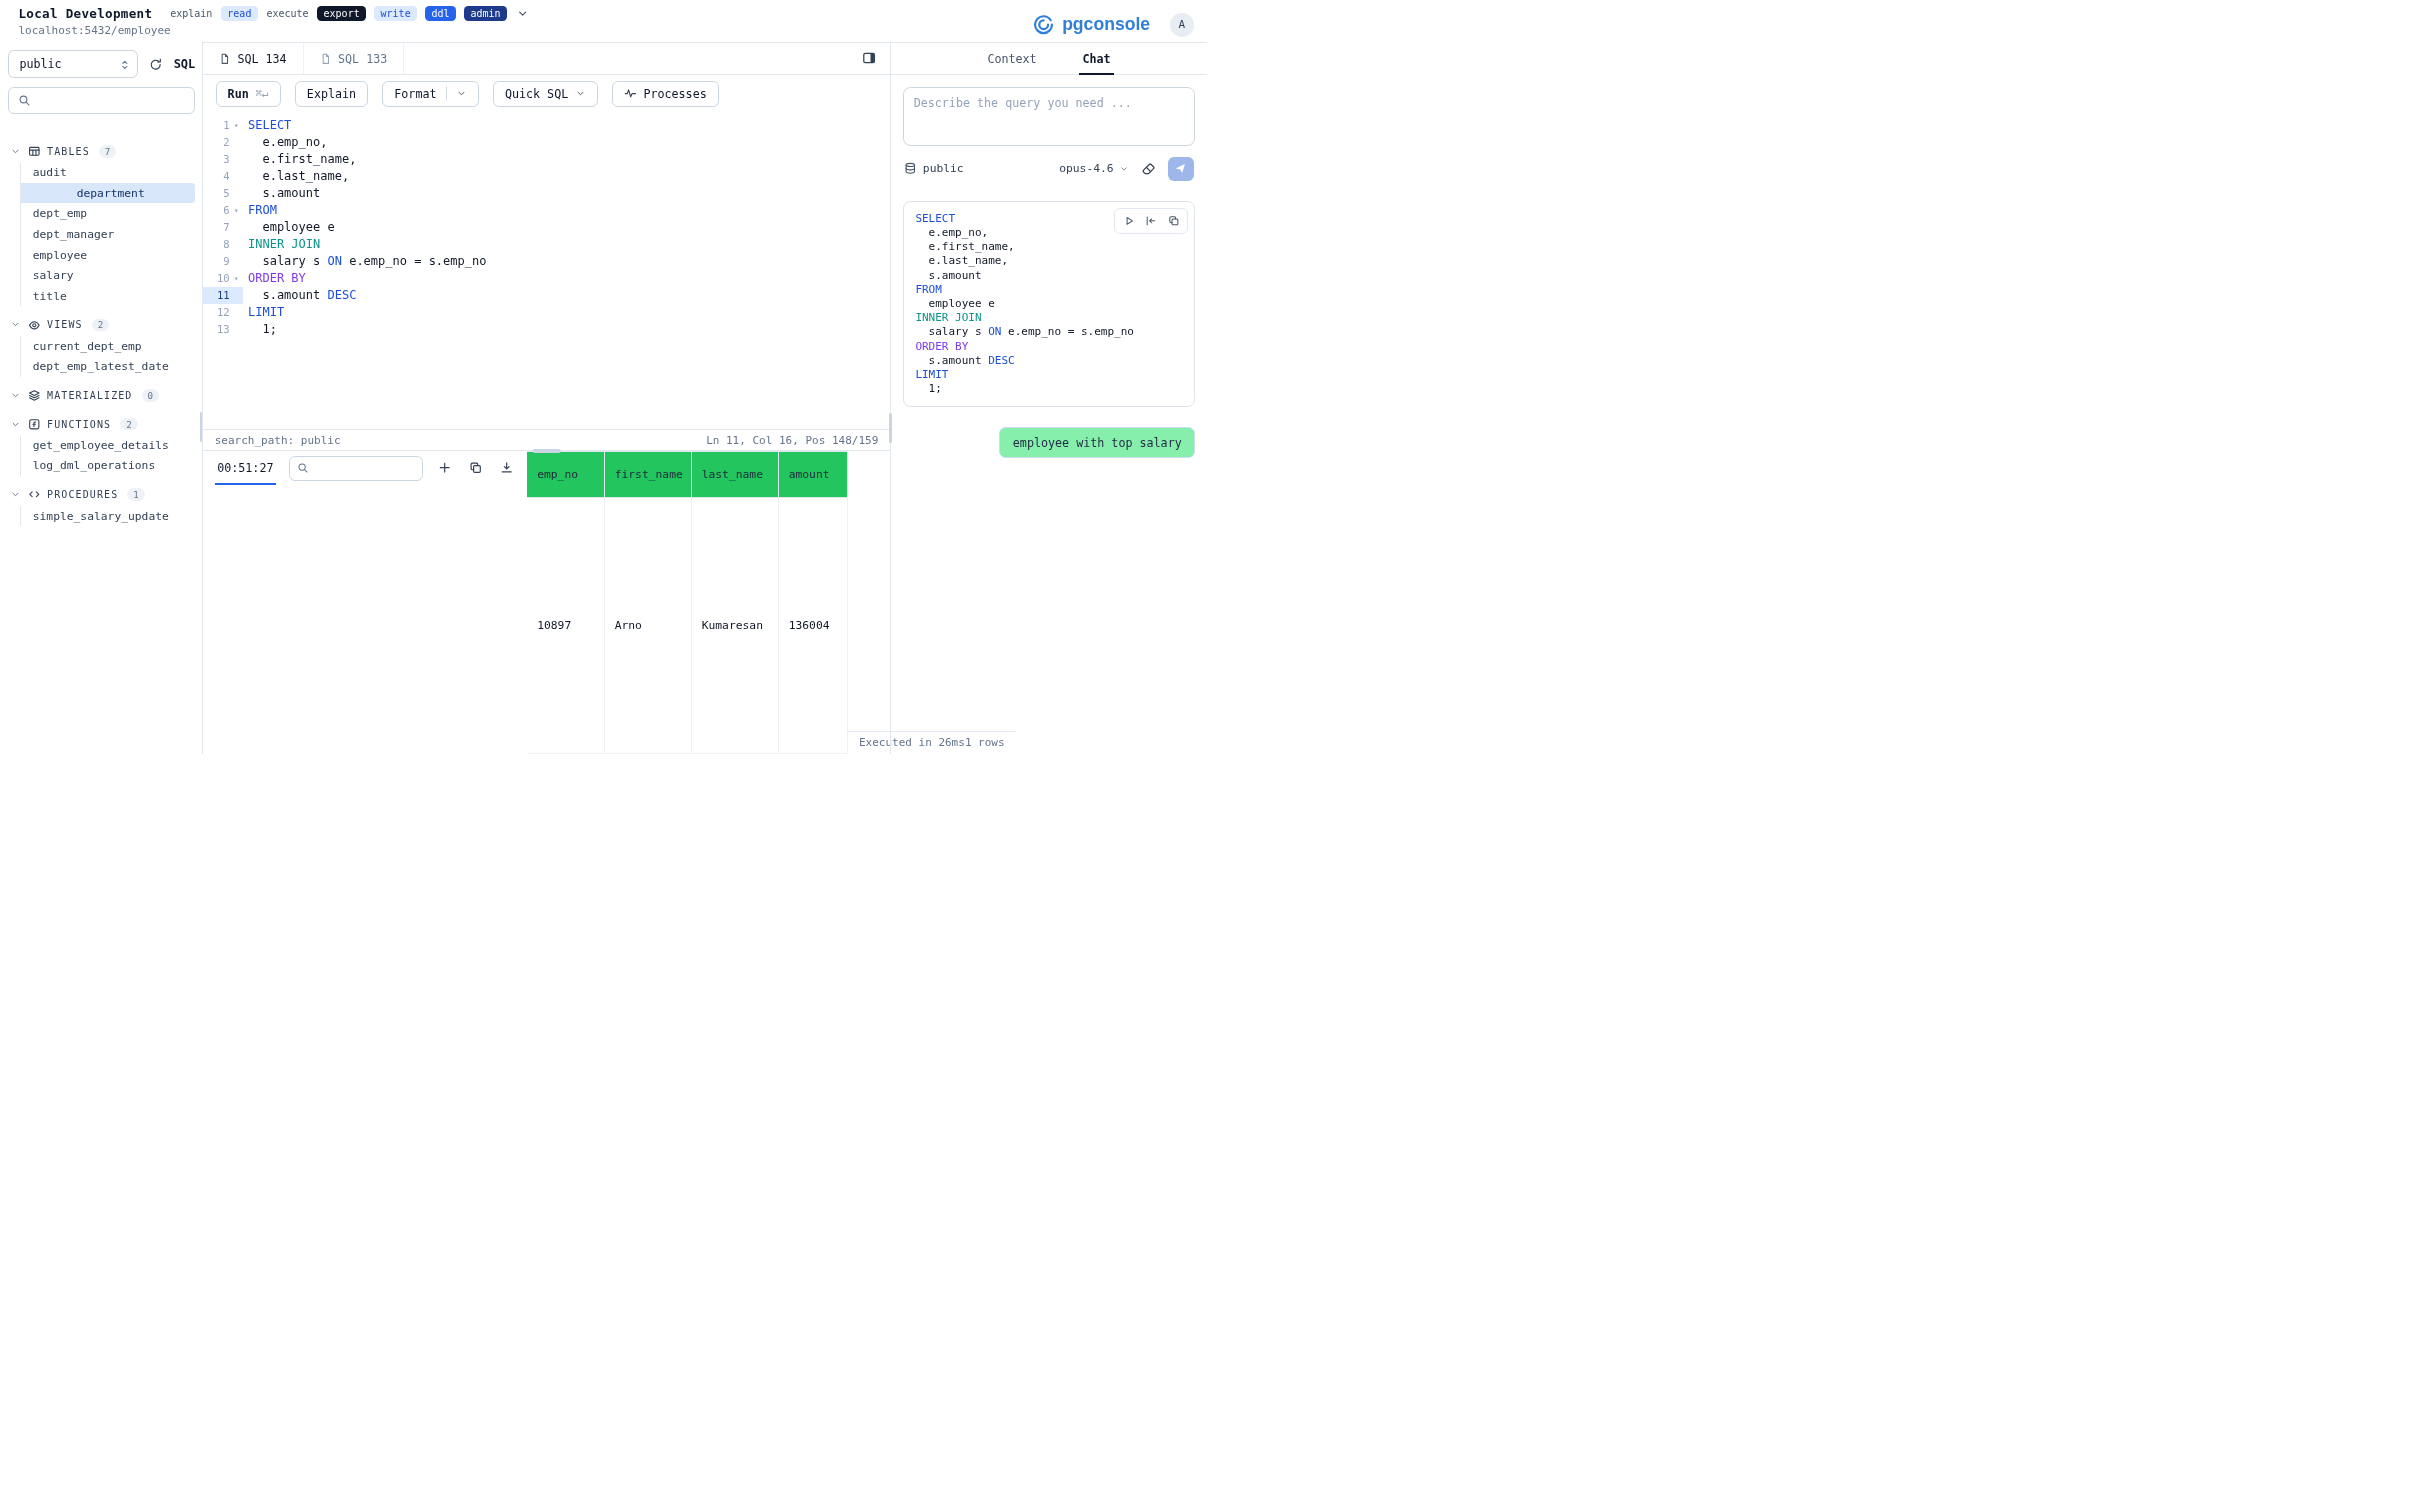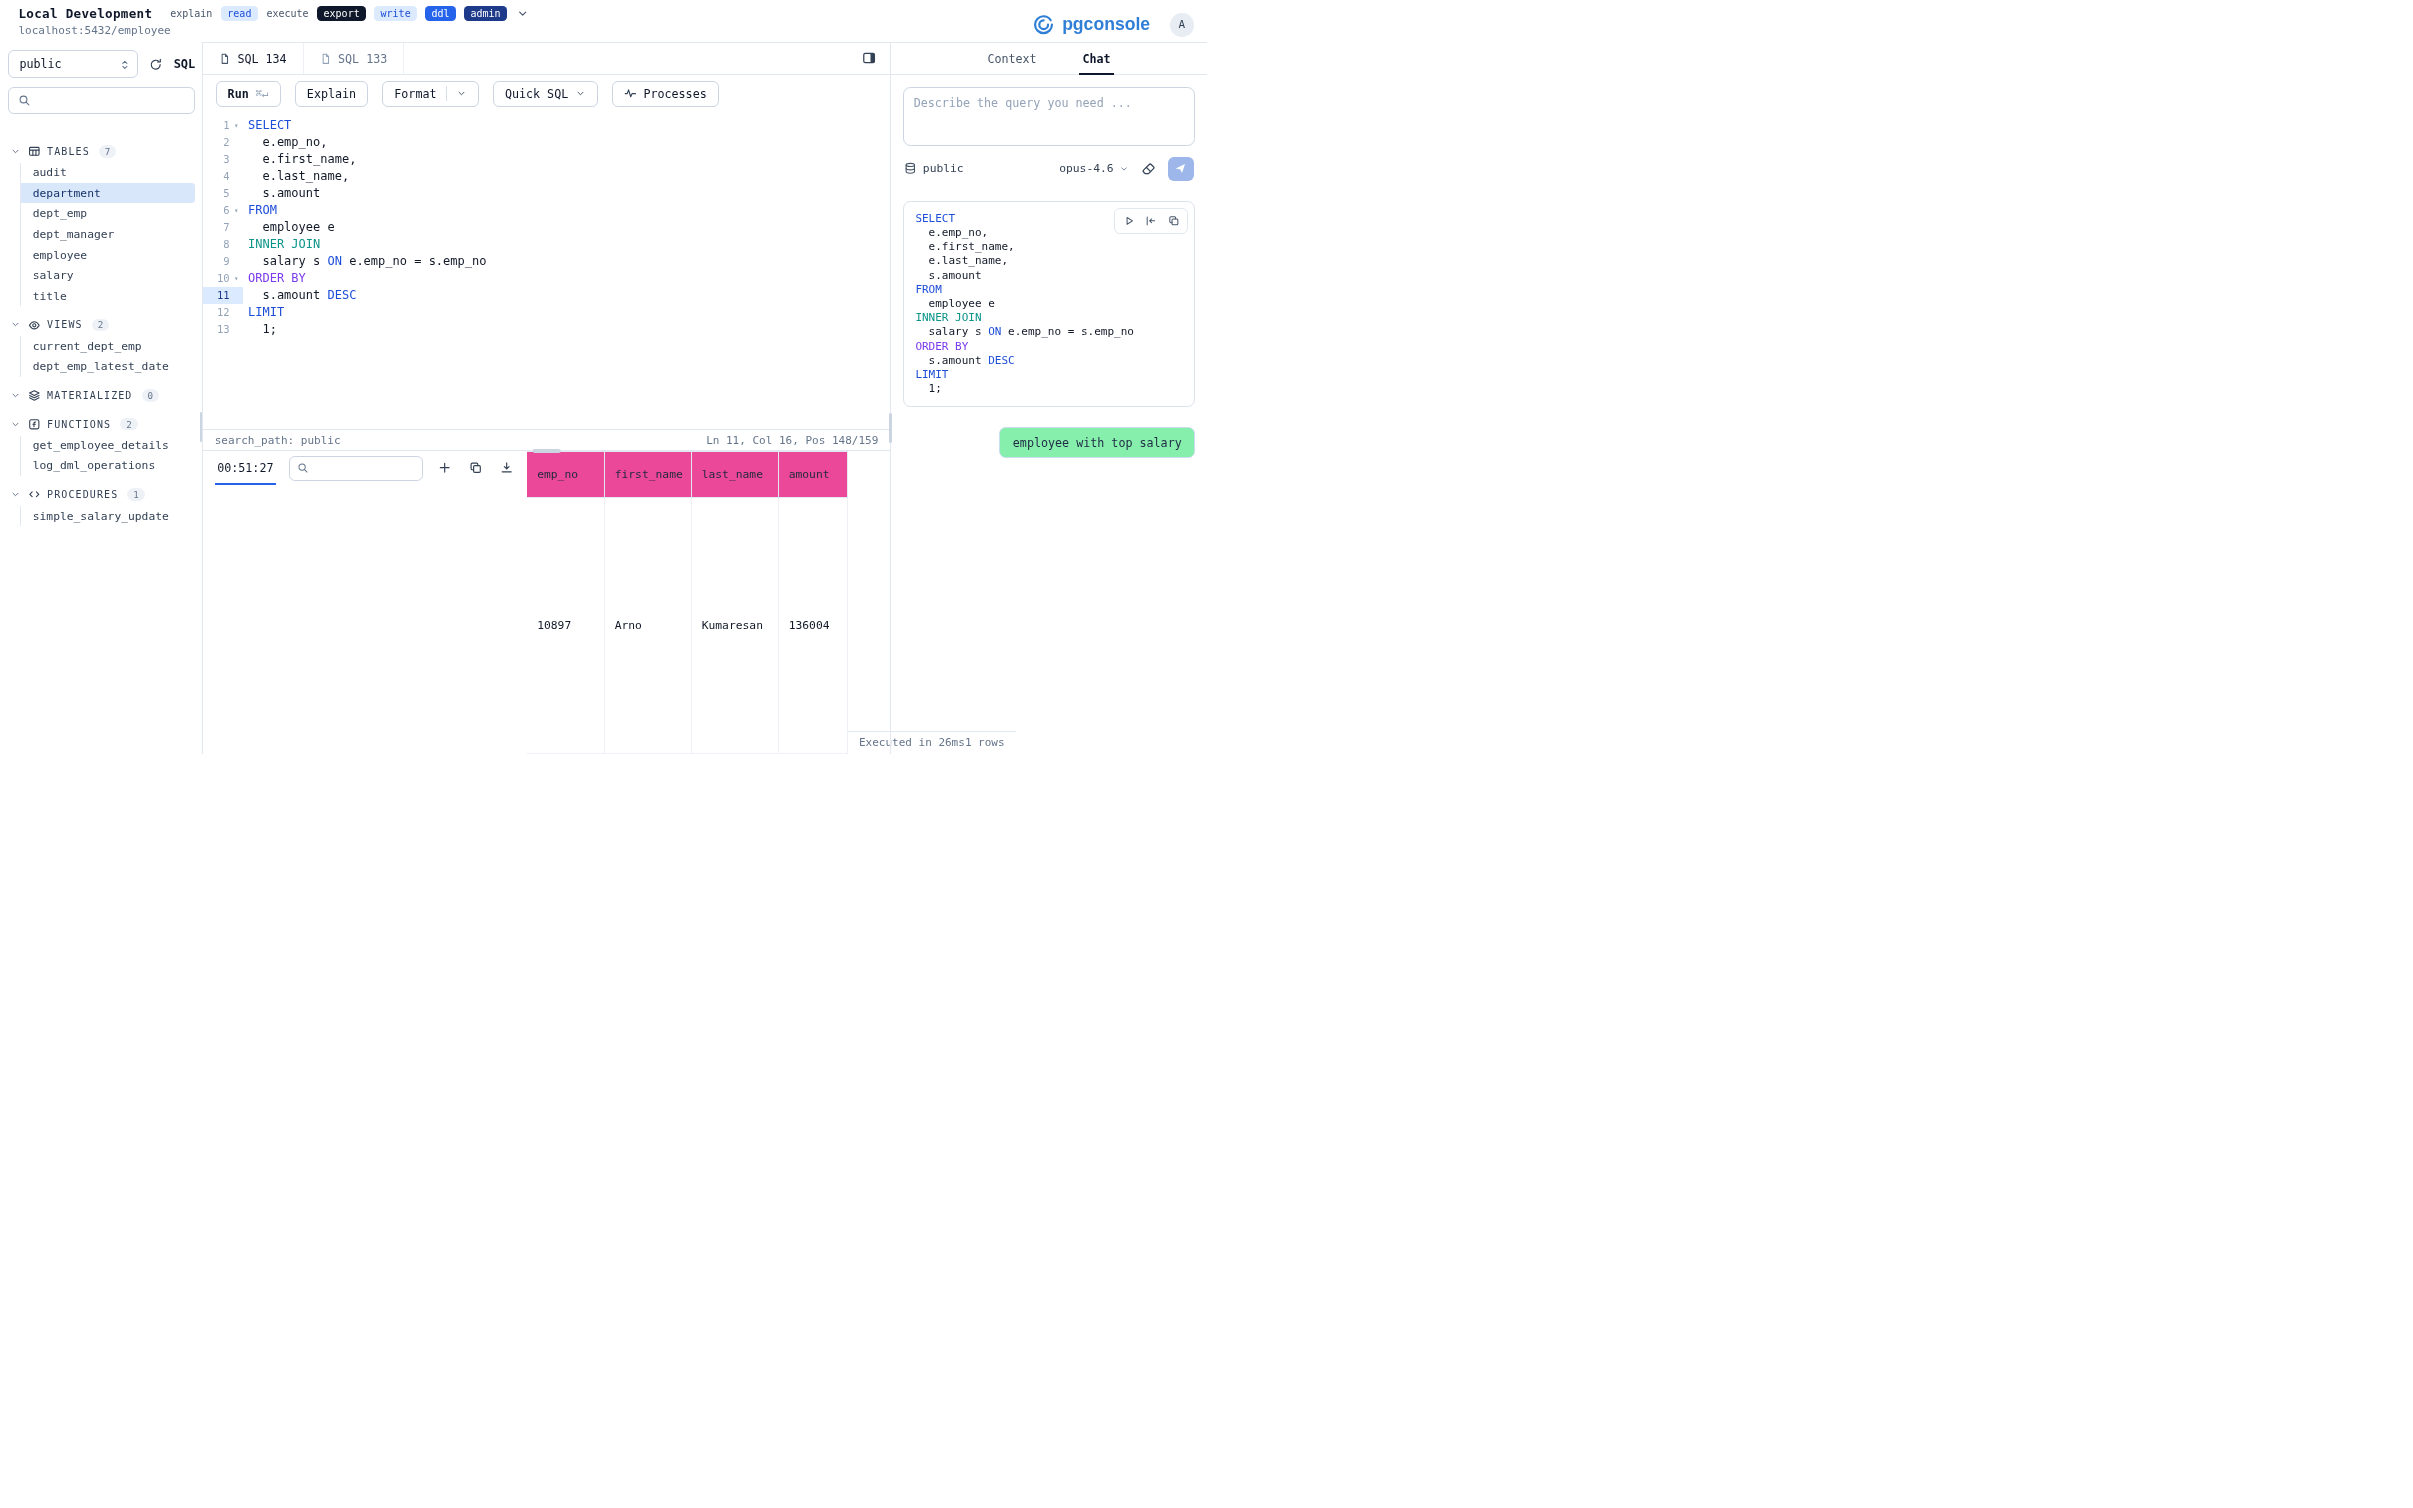--- a/index.html
+++ b/index.html
@@ -54,21 +54,21 @@
   .sidebar-search input { border:none; outline:none; flex:1; font:inherit; font-size:11.3px; background:transparent; min-width:0; }
   .tree { margin-top:28px; font-size:11.3px; }
   .tree-section { margin-bottom:9.2px; }
   .tree-head { display:flex; align-items:center; gap:6.7px; padding:3.4px 1.7px; color:#334155; cursor:pointer; }
   .tree-head .chev { width:11px; height:11px; color:#64748b; }
   .tree-head .secicon { width:12.6px; height:12.6px; color:#334155; }
   .tree-label { font-size:10px; letter-spacing:1.1px; color:#334155; }
   .tree-count { font-size:9.2px; background:#eef2f7; color:#64748b; border-radius:7.5px; padding:0.8px 5.9px; margin-left:2.5px; }
   .tree-items { margin:1.7px 0 1.7px 11.7px; border-left:0.8px solid #e2e8f0; }
   .tree-item { padding:3.4px 6.7px 3.4px 11.7px; color:#334155; cursor:pointer; white-space:nowrap; margin:0.8px 0; border-radius:0 3.4px 3.4px 0; }
-  .tree-item.selected { background:#d8e7f9; color:#17336b; }
+  .tree-item.selected { background:#d8e7f9; color:#17336b;text-align:center; }
 
   
   .main { flex:1; min-width:0; display:flex; flex-direction:column; border-top:0.8px solid #e2e8f0; }
   .tabbar { height:32px; flex:none; display:flex; align-items:stretch; border-bottom:0.8px solid #e2e8f0; padding-right:10px; }
   .tabs { display:flex; }
   .tab { display:flex; align-items:center; gap:6.7px; padding:0 16px; font-size:11.7px; color:#64748b;
          border-right:0.8px solid #eef2f6; cursor:pointer; }
   .tab .tabicon { width:11.7px; height:11.7px; color:#94a3b8; }
   .tab.active { color:#0f172a; }
   .tab.active .tabicon { color:#475569; }
@@ -113,21 +113,21 @@
   .results-search .icon { width:11.7px; height:11.7px; }
   .results-search input { border:none; outline:none; width:100%; font:inherit; font-size:11px; min-width:0; }
   .r-icon-btn { width:18.4px; height:18.4px; color:#334155; }
   .r-icon-btn .icon { width:13.4px; height:13.4px; }
 
   table { border-collapse:collapse; width:100%; font-size:11.3px; table-layout:fixed; }
   th.col0, td.col0 { width:77px; }
   th.col1, td.col1 { width:87px; }
   th.col2, td.col2 { width:87px; }
   th.col3, td.col3 { width:69px; }
-  thead th { font-weight:normal; text-align:left; padding:16px 10px; background:#ec4899; color:#1e293b;
+  thead th { font-weight:normal; text-align:left; padding:16px 10px; background:#22c55e; color:#1e293b;
              border-top:0.8px solid #e2e8f0; border-bottom:0.8px solid #e2e8f0; border-right:0.8px solid #e2e8f0; }
   thead th.filler { border-right:none; }
   tbody td { padding:5.9px 10px; border-bottom:0.8px solid #eef2f6; border-right:0.8px solid #eef2f6; color:#111827; }
   tbody td.filler { border-right:none; }
 
   .results-footer { margin-top:auto; height:23.5px; flex:none; border-top:0.8px solid #e2e8f0; display:flex;
                     align-items:center; justify-content:space-between; padding:0 11.7px; font-size:11px; color:#64748b; }
 
   
   .chatpanel { width:317px; flex:none; border-left:0.8px solid #e2e8f0; border-top:0.8px solid #e2e8f0;

